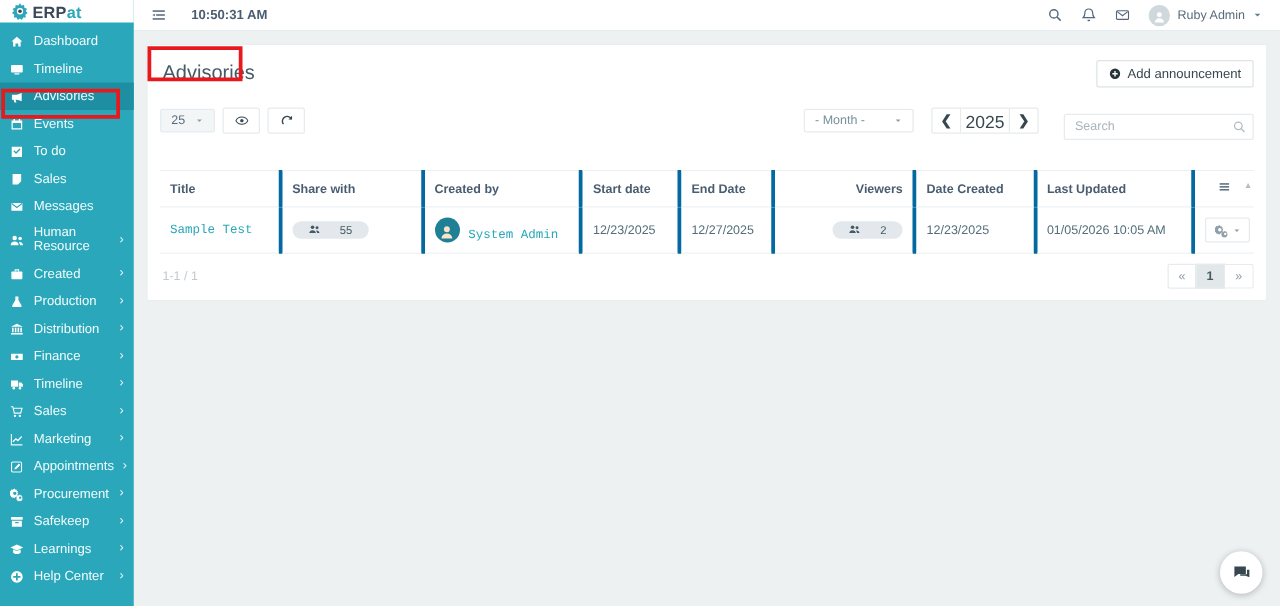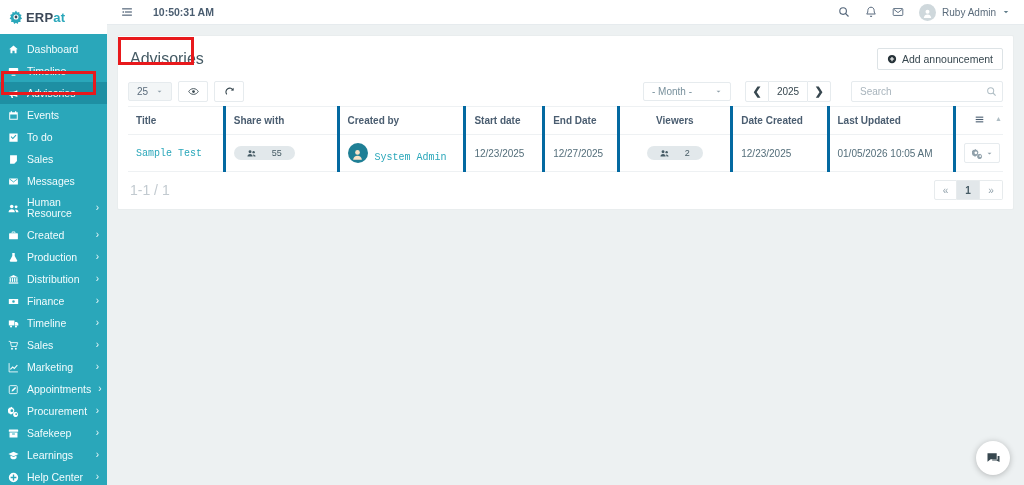--- a/index.html
+++ b/index.html
@@ -8,21 +8,21 @@
     --link:#2aa7ba; --header-text:#4a5d70; --body-text:#546e7a;
     --border:#e6ebee; --muted:#90a0aa;
   }
   *{box-sizing:border-box; margin:0; padding:0;}
   html,body{width:1024px; height:485px; overflow:hidden;}
   body{font-family:"Liberation Sans",sans-serif; position:relative; background:var(--main-bg);}
   svg{display:block;}
 
   
   .sidebar{position:absolute; left:0; top:0; width:107px; height:485px; background:var(--sidebar-bg); z-index:2;}
-  .logo{height:34px; background:#fff; display:flex; align-items:center; padding-left:9px; gap:3px;}
+  .logo{height:18px; background:#fff; display:flex; align-items:center; padding-left:9px; gap:3px;}
   .logo-ic svg{width:14px; height:14px;}
   .logo-text{font-size:13px; font-weight:bold; color:#3c4858; letter-spacing:.2px;}
   .logo-text .accent{color:var(--accent);}
   .nav{padding-top:4px;}
   .nav-item{display:flex; align-items:center; gap:7px; padding:5px 8px; min-height:22px; color:#f2fcfd; font-size:10.5px; cursor:pointer;}
   .nav-item.active{background:var(--sidebar-active);}
   .nav-ic{width:12px; flex:none; display:flex;}
   .nav-ic svg{width:11px; height:11px; fill:#fff;}
   .nav-label{line-height:11px;}
   .chev{margin-left:auto; font-size:10px; line-height:8px; opacity:.95;}
@@ -48,53 +48,53 @@
   .add-btn svg{width:10px; height:10px; fill:#263238;}
 
   .controls{display:flex; align-items:center; margin-top:9px; gap:6px;}
   .pagesize{display:flex; align-items:center; gap:8px; background:#f3f6f7; border:1px solid var(--border); border-radius:2px; padding:3px 8px; font-size:10px; color:#5a6b7b; cursor:pointer;}
   .ctl-btn{background:#fff; border:1px solid var(--border); border-radius:2px; width:30px; height:21px; display:flex; align-items:center; justify-content:center; color:#37474f; cursor:pointer;}
   .ctl-btn svg{width:11px; height:11px; fill:currentColor;}
   .month-select{margin-left:auto; width:88px; background:#fff; border:1px solid var(--border); border-radius:2px; padding:3px 8px; font-size:10px; color:#78909c; display:flex; align-items:center; cursor:pointer;}
   .month-select .sel-caret{margin-left:auto;}
   .sel-caret{width:7px; height:7px; fill:#90a0aa;}
   .year-group{display:flex; margin-left:8px;}
-  .yg{height:21px; background:#fff; border:1px solid var(--border); display:flex; align-items:center; justify-content:center; font-size:10px; color:#37474f; cursor:pointer;}
+  .yg{height:21px; background:#fff; border:1px solid var(--border); display:flex; align-items:center; justify-content:center; font-size:14px; color:#37474f; cursor:pointer;}
   .yg.arrow{width:24px; font-weight:bold; font-size:11px;}
   .yg.val{width:38px; border-left:none; border-right:none; cursor:default;}
   .yg:first-child{border-radius:2px 0 0 2px;}
   .yg:last-child{border-radius:0 2px 2px 0;}
-  .searchbox{position:relative; margin-left:14px;}
+  .searchbox{position:relative; margin-left:14px;margin-top:10px;}
   .searchbox input{width:152px; height:21px; border:1px solid var(--border); border-radius:2px; padding:0 22px 0 8px; font-size:10px; color:#5a6b7b; font-family:inherit; outline:none;}
   .searchbox input::placeholder{color:#a8b4bc;}
   .searchbox .mag{position:absolute; right:6px; top:5px; color:#b0bec5;}
   .searchbox .mag svg{width:11px; height:11px;}
 
-  table{width:100%; border-collapse:collapse; table-layout:fixed; margin-top:4px;}
+  table{width:100%; border-collapse:collapse; table-layout:fixed; margin-top:24px;}
   th{font-size:10px; color:var(--header-text); text-align:left; font-weight:bold; padding:7px 8px; border-top:1px solid #eef1f3; border-bottom:1px solid #eef1f3; background:#fff;}
   td{font-size:10px; color:var(--body-text); padding:8px 8px; border-bottom:1px solid #eef1f3; background:#fff;}
   th + th, td + td{border-left:3px solid #0369a1;}
-  .c{text-align:center;}
+  .c{text-align:right;}
   a.link{color:var(--link); text-decoration:none; cursor:pointer;font-family:Liberation Mono, monospace;}
   .badge{display:inline-flex; align-items:center; justify-content:center; gap:16px; background:var(--badge-bg); border-radius:9px; padding:2px 13px; font-size:9px; color:#455a64; min-width:46px;}
   .badge svg{width:9px; height:9px; fill:#455a64;}
   .createdby{display:flex; align-items:flex-end; gap:7px;}
   .avatar-row{width:20px; height:20px; border-radius:50%; background:#1f7f95; flex:none; display:flex; align-items:center; justify-content:center; overflow:hidden;}
   .avatar-row svg{width:13px; height:13px; fill:#fbe3c8; margin-top:3px;}
   .th-actions{position:relative; text-align:center;}
   .th-actions .bars{display:inline-flex;}
   .th-actions .bars svg{width:11px; height:11px; fill:var(--header-text);}
   .sort-asc{position:absolute; right:1px; top:8px; font-size:7px; color:#b0bec5;}
   .action-btn{background:#fff; border:1px solid var(--border); border-radius:2px; width:36px; height:20px; display:inline-flex; align-items:center; justify-content:center; gap:3px; color:var(--muted); cursor:pointer;}
   .action-btn svg{fill:currentColor;}
   .action-btn .cogs{width:11px; height:11px;}
   .action-btn .dn{width:7px; height:7px;}
 
   .pg-row{display:flex; align-items:center; margin-top:7px; min-height:22px;}
-  .pg-summary{font-size:14px; color:#c2cad0; padding-left:2px;}
+  .pg-summary{font-size:10px; color:#c2cad0; padding-left:2px;}
   .pager{margin-left:auto; display:flex;}
   .pg-btn{min-width:23px; height:20px; border:1px solid #e7ebed; background:#fff; color:#90a0aa; font-size:10px; display:flex; align-items:center; justify-content:center; cursor:pointer;}
   .pg-btn + .pg-btn{border-left:none;}
   .pg-btn:first-child{border-radius:2px 0 0 2px;}
   .pg-btn:last-child{border-radius:0 2px 2px 0;}
   .pg-btn.current{background:#e2e7ea; color:#455a64; font-weight:bold;}
 
   .fab{position:absolute; right:14px; bottom:10px; width:34px; height:34px; border-radius:50%; background:#fff; box-shadow:0 1px 6px rgba(0,0,0,.25); display:flex; align-items:center; justify-content:center; cursor:pointer; z-index:5;}
   .fab svg{width:15px; height:15px; fill:#37474f;}
 

